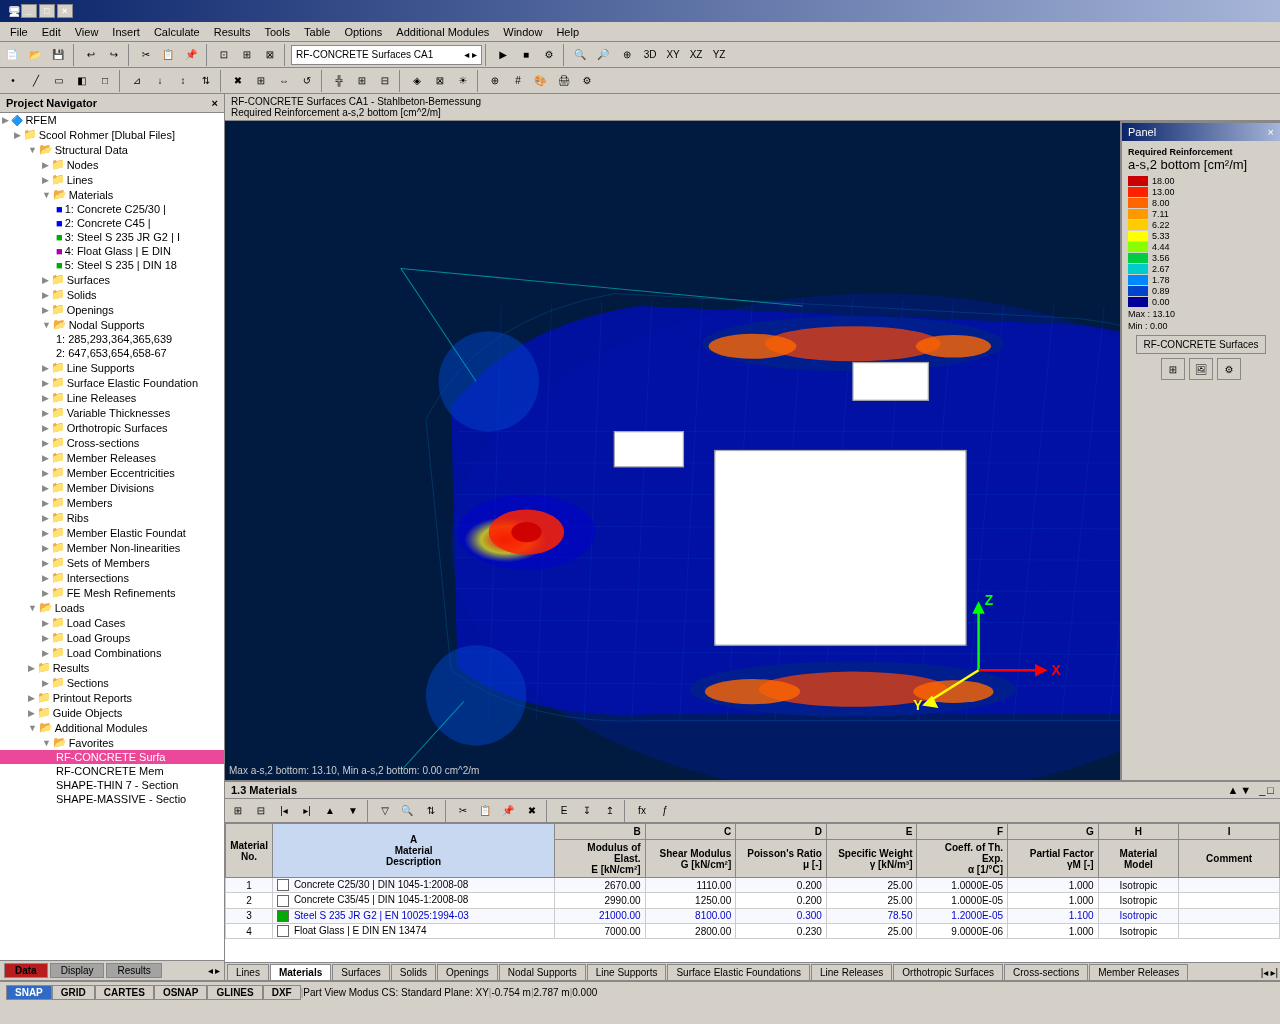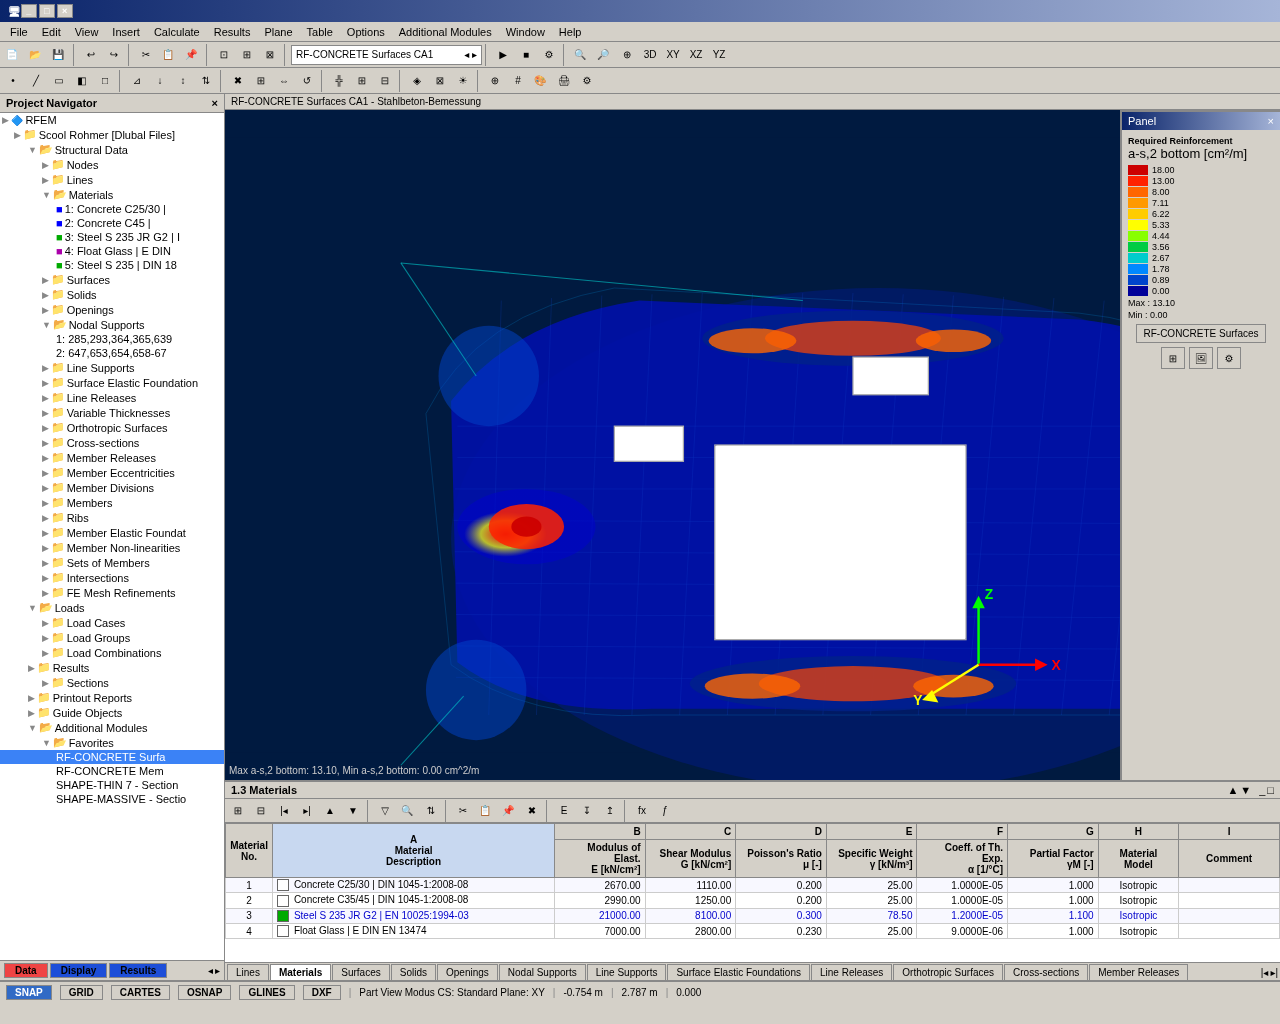--- a/index.html
+++ b/index.html
@@ -93,21 +93,21 @@
       font-size: 11px;
     }
     .tree-item {
       padding: 1px 2px;
       cursor: pointer;
       white-space: nowrap;
       display: flex;
       align-items: center;
       gap: 2px;
     }
-    .tree-item.selected { background: #3b82f6; color: white; }
+    .tree-item.selected { background: #ec4899; color: white; }
     .tree-icon { font-size: 9px; color: #888; }
     .folder-icon { color: #e8c848; }
     .tree-indent-1 { padding-left: 14px; }
     .tree-indent-2 { padding-left: 28px; }
     .tree-indent-3 { padding-left: 42px; }
     .tree-indent-4 { padding-left: 56px; }
 
     
     #viewport-area {
       flex: 1;
@@ -249,21 +249,20 @@
 
     
     #status-bar {
       background: #d4d0c8;
       height: 22px;
       border-top: 2px solid #888;
       display: flex;
       align-items: center;
       padding: 0 6px;
       font-size: 10px;
-      gap: 8px;
     }
     .status-btn {
       padding: 1px 8px;
       background: #d4d0c8;
       border: 1px solid #888;
       cursor: pointer;
       font-size: 10px;
       font-weight: bold;
     }
     .status-btn.active { background: #316ac5; color: white; }
@@ -276,26 +275,25 @@
       height: 20px;
       border-top: 1px solid #888;
       display: flex;
       align-items: center;
       padding: 0 4px;
       gap: 2px;
     }
     .nav-tab {
       padding: 1px 10px;
       border: 1px solid #888;
-      background: #1d4ed8;
+      background: #a3a3a3;
       cursor: pointer;
       font-size: 10px;
-      font-weight: bold;
-    }
-    .nav-tab.active { background: #ef4444; font-weight: bold; }
+    }
+    .nav-tab.active { background: #b91c1c; font-weight: bold; }
 
     
     #viewport-status {
       position: absolute;
       bottom: 4px;
       left: 4px;
       color: #cccccc;
       font-size: 10px;
     }
 
@@ -344,21 +342,21 @@
   </div>
 </div>
 
 <div id="menu-bar">
   <div class="menu-item">File</div>
   <div class="menu-item">Edit</div>
   <div class="menu-item">View</div>
   <div class="menu-item">Insert</div>
   <div class="menu-item">Calculate</div>
   <div class="menu-item">Results</div>
-  <div class="menu-item">Plane</div>
+  <div class="menu-item">Tools</div>
   <div class="menu-item">Table</div>
   <div class="menu-item">Options</div>
   <div class="menu-item">Additional Modules</div>
   <div class="menu-item">Window</div>
   <div class="menu-item">Help</div>
 </div>
 
 <div id="toolbar1">
   <div class="tb-btn">📄</div>
   <div class="tb-btn">📂</div>
@@ -668,20 +666,21 @@
       <span style="margin-left:auto; font-size:10px; cursor:pointer;">◂</span>
       <span style="font-size:10px; cursor:pointer;">▸</span>
     </div>
   </div>
 
   <div style="flex:1; display:flex; flex-direction:column; overflow:hidden;">
 
     <div id="viewport-area">
       <div id="viewport-header">
         <div style="font-size:10px;">RF-CONCRETE Surfaces CA1 - Stahlbeton-Bemessung</div>
+        <div style="font-size:10px;">Required Reinforcement a-s,2 bottom [cm^2/m]</div>
       </div>
       <div id="viewport-canvas">
 
         <svg width="100%" height="100%" viewBox="0 0 840 490" preserveAspectRatio="xMidYMid meet" style="position:absolute; inset:0;">
 
           <rect width="840" height="490" fill="#001a40"></rect>
 
           <ellipse cx="520" cy="320" rx="340" ry="200" fill="#001a6b" opacity="0.8"></ellipse>
 
           <path d="M 160,220 Q 200,140 310,120 L 680,140 Q 780,150 830,220 L 850,380 Q 840,440 760,460 L 340,460 Q 240,465 180,420 Z" fill="none" stroke="#00aaff" stroke-width="0.5" opacity="0.3"></path>

